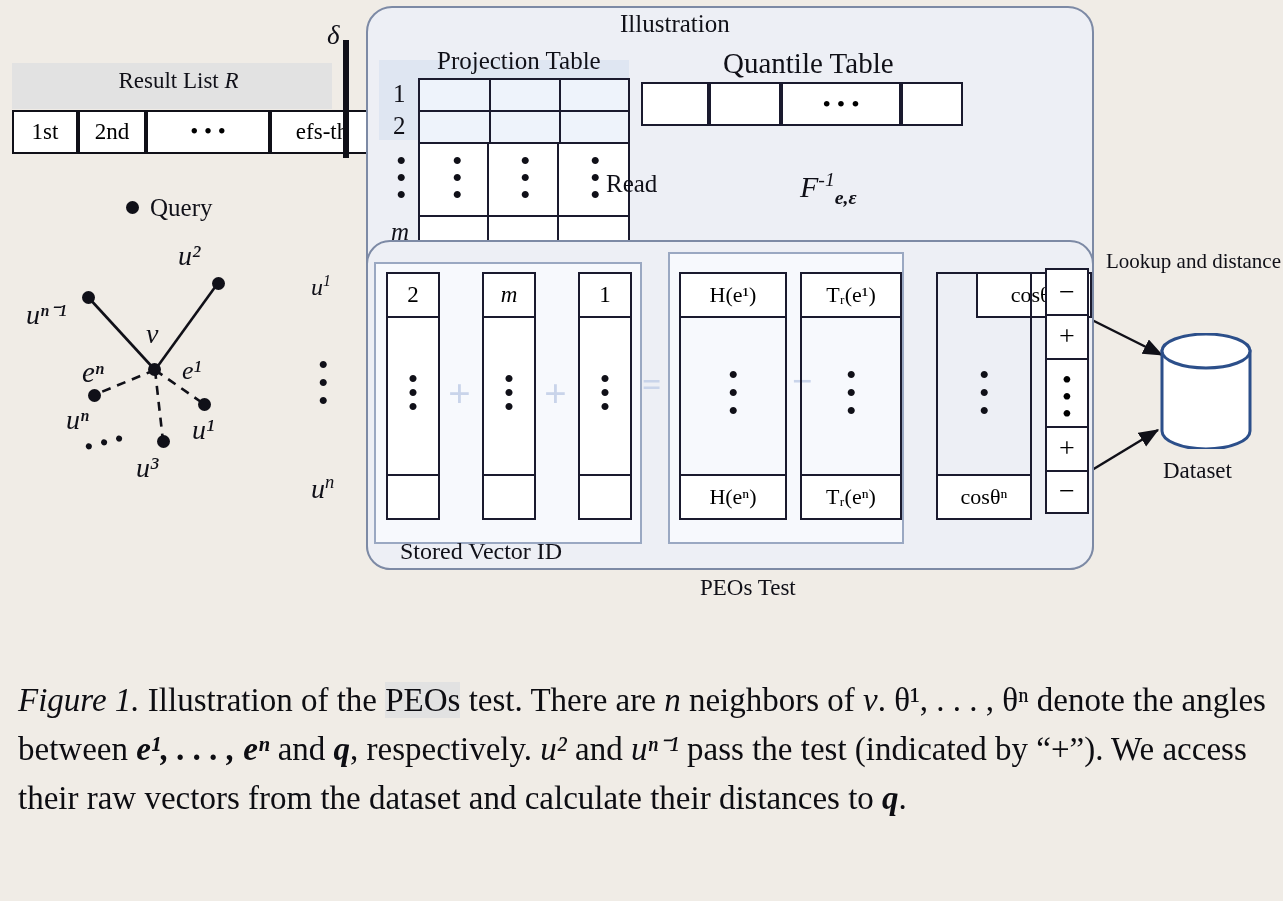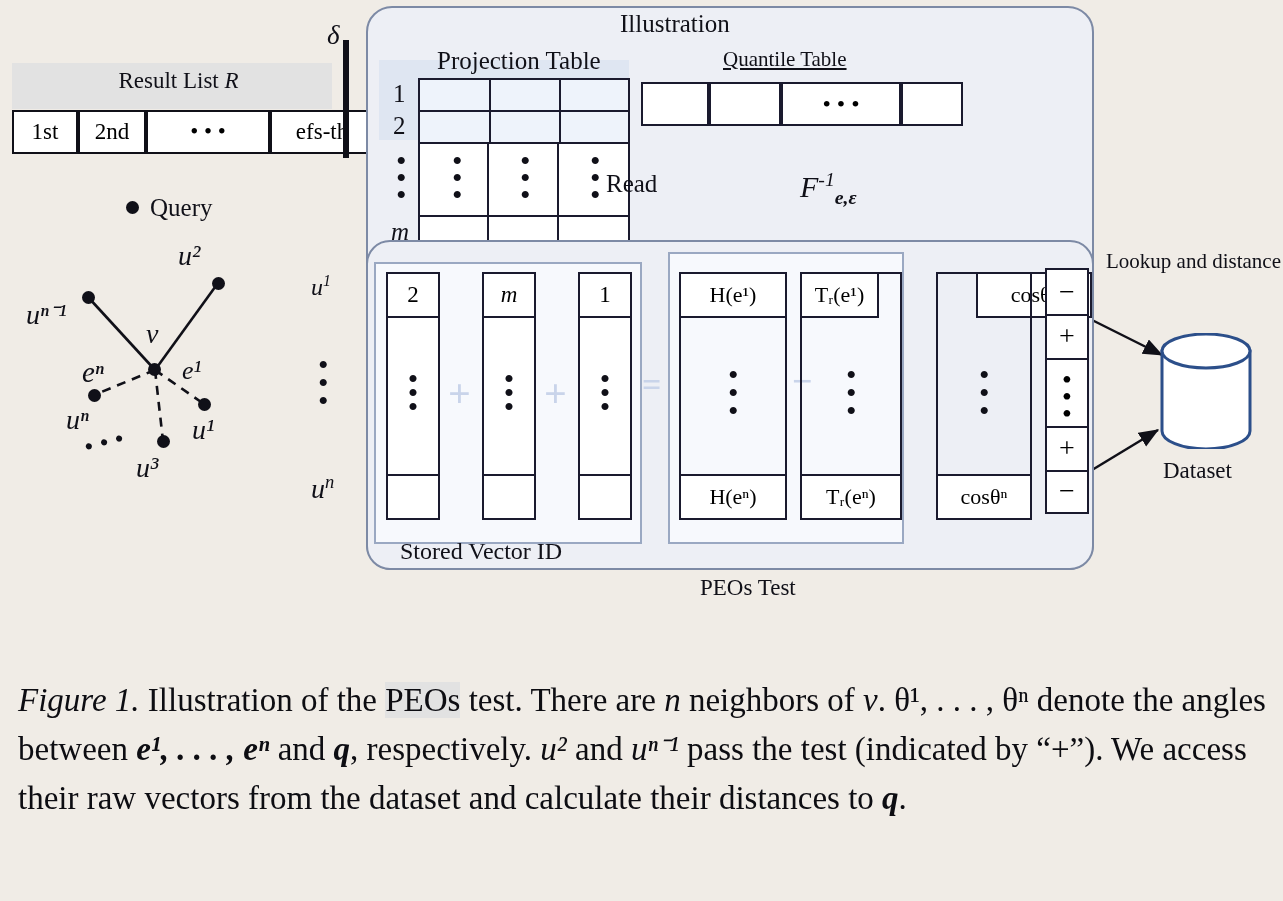--- a/index.html
+++ b/index.html
@@ -79,21 +79,21 @@
     position: absolute; left: 0; height: 2px; width: 100%;
     background: #1a1a2e;
   }
   #proj-white {
     left: 420px; top: 142px; width: 208px; height: 109px;
     background: #ffffff;
   }
   .row-num { font-size: 25px; }
 
   
-  #quant-title { left: 723px; top: 47px; font-size: 21px; text-decoration: underline; }
+  #quant-title { left: 723px; top: 47px; font-size: 29px; }
   #quant-table {
     left: 641px; top: 82px; width: 322px; height: 44px;
   }
   #quant-table .qc {
     position: absolute; top: 0; height: 44px;
     border: 2px solid #1a1a2e; background: #fff; box-sizing: border-box;
     display: flex; align-items: center; justify-content: center;
   }
 
   
@@ -305,21 +305,21 @@
 
   <div class="panel" style="left:668px;top:252px;width:236px;height:292px;"></div>
 
   <div class="hcell" style="left:679px;top:474px;width:108px;height:46px;">H(eⁿ)</div>
   <div class="hcell" style="left:679px;top:272px;width:108px;height:46px;">H(e¹)</div>
   <div class="abs" style="left:679px;top:272px;width:108px;height:248px;border:2px solid #1a1a2e;box-sizing:border-box;"></div>
   <div class="lbl" style="left:728px;top:366px;font-size:30px;line-height:18px;">•<br>•<br>•</div>
 
   <div class="opsym" style="left:792px;top:360px;font-size:36px;">−</div>
 
-  <div class="hcell" style="left:800px;top:272px;width:79px;height:46px;text-align:right;">Tᵣ(e¹)</div>
+  <div class="hcell" style="left:800px;top:272px;width:102px;height:46px;text-align:right;">Tᵣ(e¹)</div>
   <div class="hcell" style="left:800px;top:474px;width:102px;height:46px;">Tᵣ(eⁿ)</div>
   <div class="abs" style="left:800px;top:272px;width:102px;height:248px;border:2px solid #1a1a2e;box-sizing:border-box;"></div>
   <div class="lbl" style="left:846px;top:366px;font-size:30px;line-height:18px;">•<br>•<br>•</div>
 
   <div class="hcell" style="left:976px;top:272px;width:116px;height:46px;">cosθ¹</div>
   <div class="hcell" style="left:936px;top:474px;width:96px;height:46px;">cosθⁿ</div>
   <div class="abs" style="left:936px;top:272px;width:96px;height:248px;border:2px solid #1a1a2e;box-sizing:border-box;"></div>
   <div class="lbl" style="left:979px;top:366px;font-size:30px;line-height:18px;">•<br>•<br>•</div>
 
   <div class="abs" id="sign-col">

